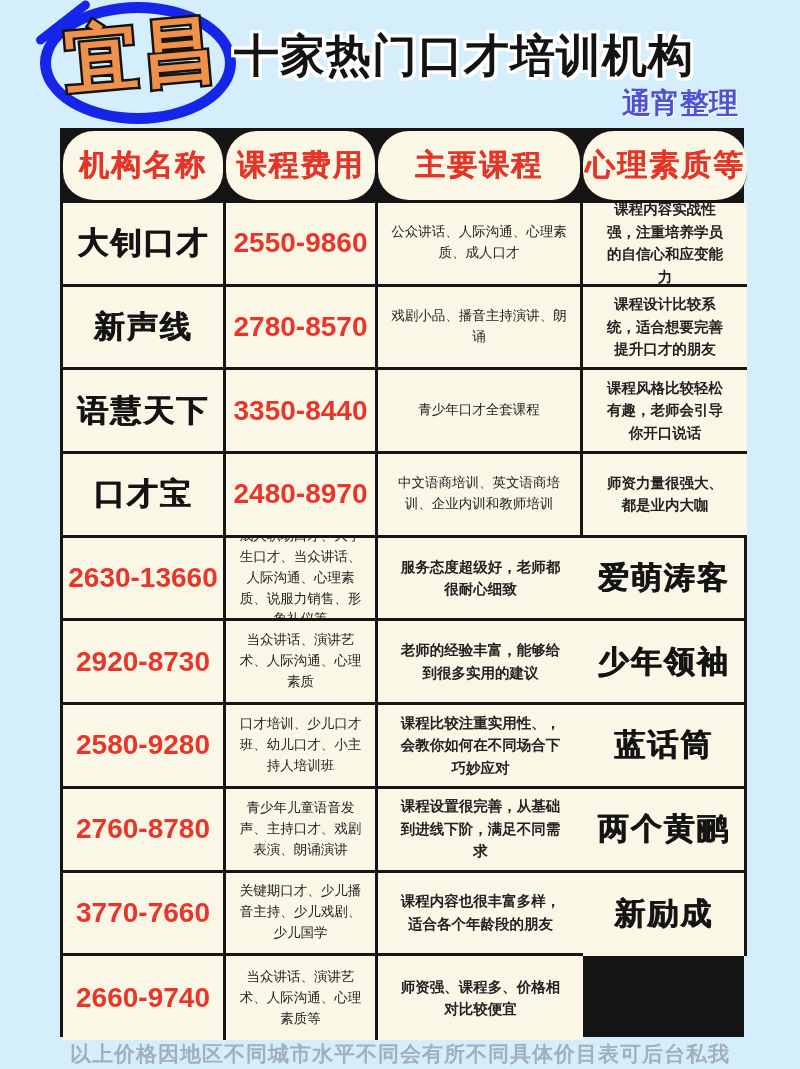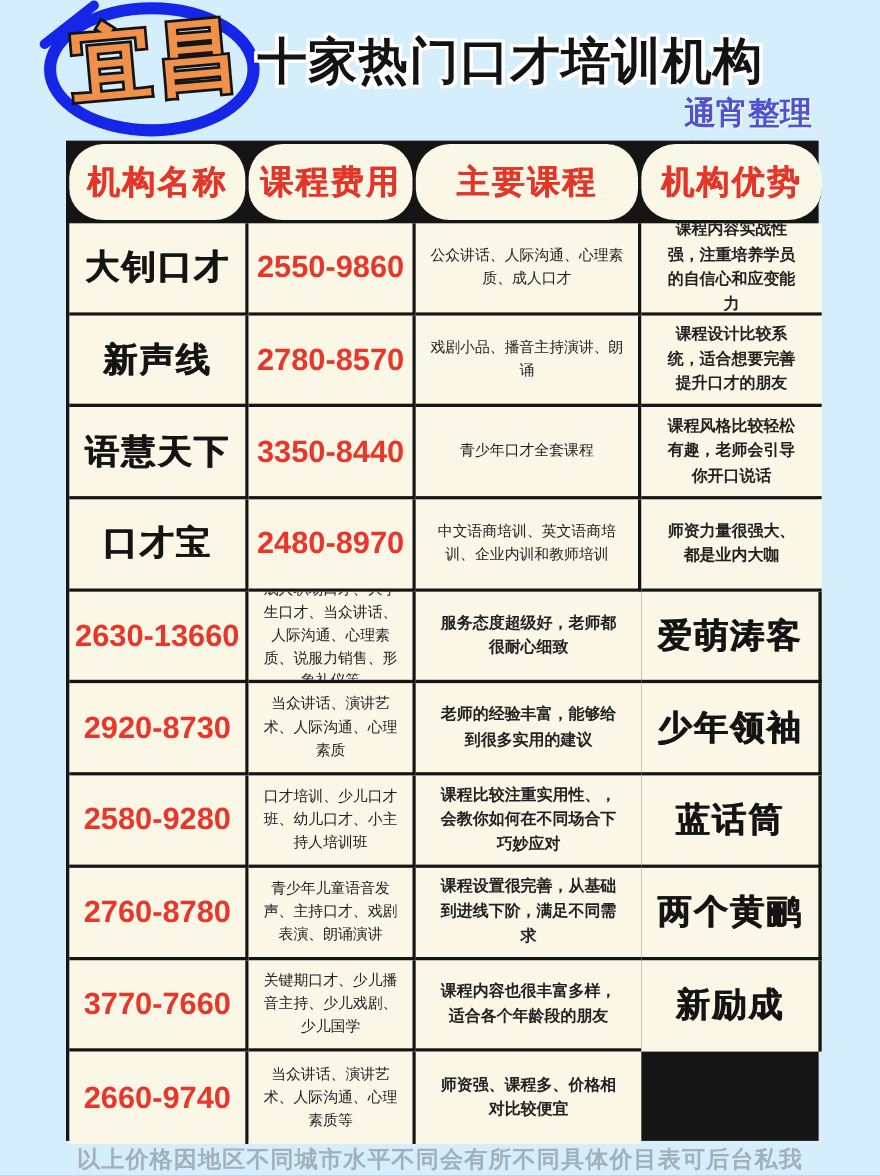--- a/index.html
+++ b/index.html
@@ -144,21 +144,21 @@
     <span>测评详情</span>
     <span class="check-box">✓</span>
     <span>费用详情</span>
   </div>
 </div>
 
 <div class="rank-table" id="rank-table">
   <div class="cell head-cell">机构名称</div>
   <div class="cell head-cell">课程费用</div>
   <div class="cell head-cell">主要课程</div>
-  <div class="cell head-cell last-col">机构优势</div>
+  <div class="cell head-cell last-col">心理素质等</div>
 
 <div class="cell name-cell">大钊口才</div>
     <div class="cell price-cell">2550-9860</div>
     <div class="cell courses-cell">公众讲话、人际沟通、心理素质、成人口才</div>
     <div class="cell advantage-cell last-col">课程内容实战性强，注重培养学员的自信心和应变能力</div>
     <div class="cell name-cell">新声线</div>
     <div class="cell price-cell">2780-8570</div>
     <div class="cell courses-cell">戏剧小品、播音主持演讲、朗诵</div>
     <div class="cell advantage-cell last-col">课程设计比较系统，适合想要完善提升口才的朋友</div>
     <div class="cell name-cell">语慧天下</div>

